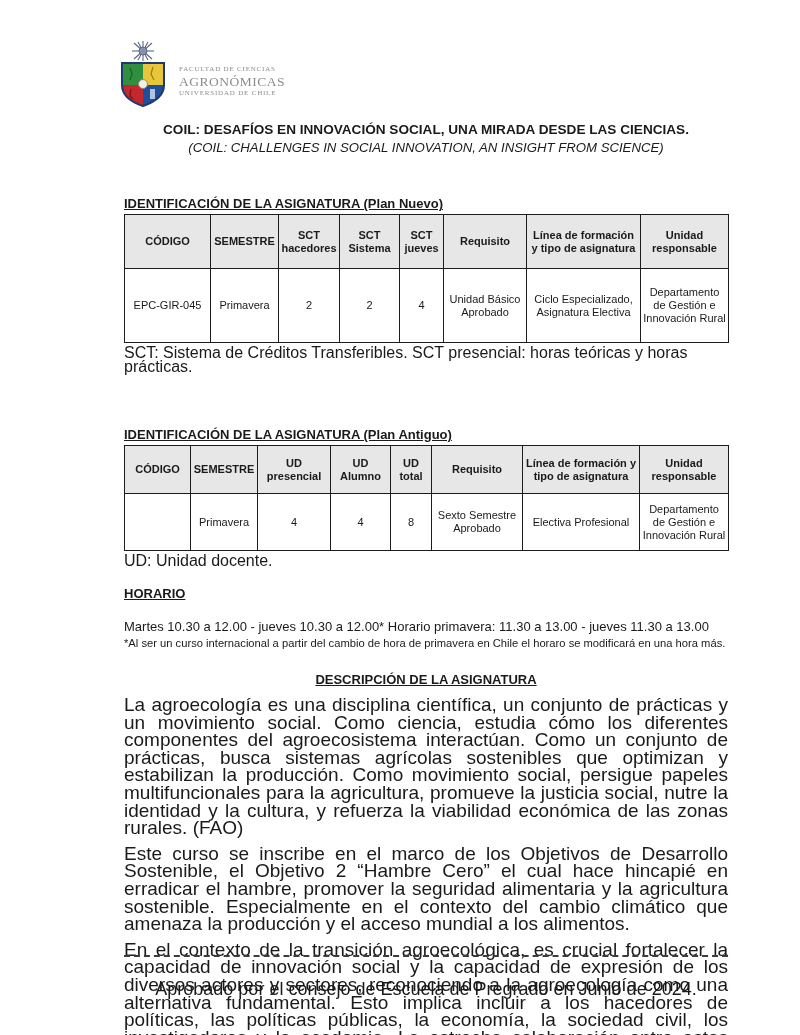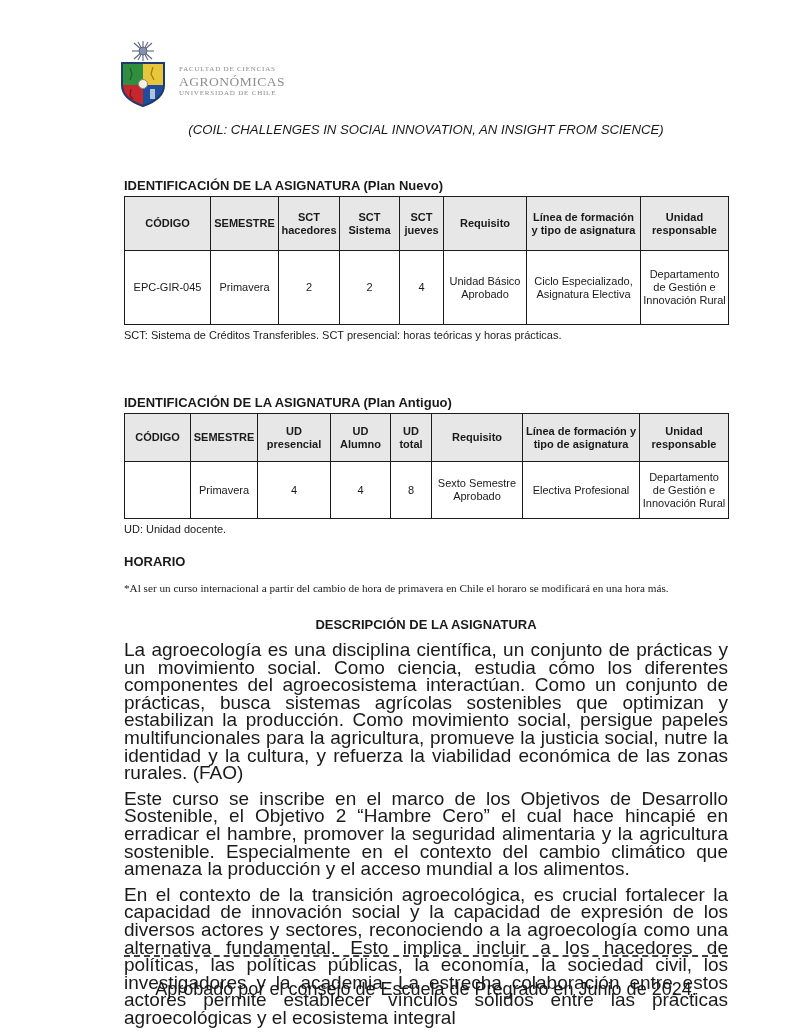--- a/index.html
+++ b/index.html
@@ -20,39 +20,39 @@
   .logo-line2 { font-size: 13.5px; letter-spacing: 0.5px; line-height: 15px; }
   .logo-line3 { font-size: 7px; letter-spacing: 0.8px; line-height: 9px; }
 
   
   .content { position: absolute; left: 124px; top: 0; width: 604px; }
 
   .title-block { margin-top: 121px; text-align: center; }
   .doc-title { font-size: 13.6px; font-weight: bold; line-height: 18px; }
   .doc-subtitle { font-size: 13.2px; font-style: italic; line-height: 18px; }
 
-  .section-heading { font-size: 13px; font-weight: bold; line-height: 16px; }
+  .section-heading { font-size: 13px; font-weight: bold; line-height: 16px; text-decoration: underline; }
   .h-plan-nuevo { margin-top: 39px; }
   .h-plan-antiguo { margin-top: 53px; }
 
   table { border-collapse: collapse; table-layout: fixed; width: 604px; margin-top: 2px; }
   table, th, td { border: 1.6px solid #1c1c1c; }
   th {
     background: #e7e7e7; font-weight: bold; font-size: 11px; line-height: 13px;
     text-align: center; vertical-align: middle; padding: 2px 2px;
   }
   td { font-size: 11px; line-height: 13px; text-align: center; vertical-align: middle; padding: 2px 2px; }
   .t1 .hrow { height: 54px; } .t1 .brow { height: 74px; }
   .t2 .hrow { height: 48px; } .t2 .brow { height: 57px; }
 
-  .table-note { font-size: 11px; line-height: 14px; margin-top: 3px; }
+  .table-note { font-size: 16px; line-height: 14px; margin-top: 3px; }
 
   .h-horario { margin-top: 18px; }
   .schedule-line { margin-top: 16px; font-size: 13px; line-height: 17px; white-space: nowrap; }
-  .schedule-note { font-size: 11.2px; line-height: 14px; margin-top: 11px; font-family: Liberation Serif, serif; }
+  .schedule-note { font-size: 11.2px; line-height: 14px; margin-top: 1px; }
 
   .h-descripcion { margin-top: 22px; text-align: center; }
   .paragraph { margin-top: 8px; font-size: 19px; line-height: 17.6px; text-align: justify; }
 
   
   .footer { position: absolute; left: 124px; top: 955px; width: 604px; }
   .footer-rule { border-top: 2px dashed #3c3c3c; height: 0; }
   .footer-text { margin-top: 24px; text-align: center; font-size: 18px; line-height: 16px; }
 </style>
 </head>
@@ -92,20 +92,21 @@
     <div class="logo-text">
       <div class="logo-line1">FACULTAD DE CIENCIAS</div>
       <div class="logo-line2">AGRONÓMICAS</div>
       <div class="logo-line3">UNIVERSIDAD DE CHILE</div>
     </div>
   </div>
 
   <div class="content">
 
     <div class="title-block">
+      <div class="doc-title">COIL: DESAFÍOS EN INNOVACIÓN SOCIAL, UNA MIRADA DESDE LAS CIENCIAS.</div>
       <div class="doc-subtitle">(COIL: CHALLENGES IN SOCIAL INNOVATION, AN INSIGHT FROM SCIENCE)</div>
     </div>
 
     <div class="section-heading h-plan-nuevo">IDENTIFICACIÓN DE LA ASIGNATURA (Plan Nuevo)</div>
     <table class="t1">
       <colgroup>
         <col style="width:86px">
           <col style="width:68px">
           <col style="width:61px">
           <col style="width:60px">
@@ -170,20 +171,21 @@
         <td>8</td>
         <td>Sexto Semestre Aprobado</td>
         <td>Electiva Profesional</td>
         <td>Departamento de Gestión e Innovación Rural</td>
       </tr>
     </tbody>
       </table>
     <div class="table-note">UD: Unidad docente.</div>
 
     <div class="section-heading h-horario">HORARIO</div>
+    <div class="schedule-line">Martes 10.30 a 12.00 - jueves 10.30 a 12.00* Horario primavera: 11.30 a 13.00 - jueves 11.30 a 13.00</div>
     <div class="schedule-note">*Al ser un curso internacional a partir del cambio de hora de primavera en Chile el horaro se modificará en una hora más.</div>
 
     <div class="section-heading h-descripcion">DESCRIPCIÓN DE LA ASIGNATURA</div>
     <p class="paragraph">La agroecología es una disciplina científica, un conjunto de prácticas y un movimiento social. Como ciencia, estudia cómo los diferentes componentes del agroecosistema interactúan. Como un conjunto de prácticas, busca sistemas agrícolas sostenibles que optimizan y estabilizan la producción. Como movimiento social, persigue papeles multifuncionales para la agricultura, promueve la justicia social, nutre la identidad y la cultura, y refuerza la viabilidad económica de las zonas rurales. (FAO)</p>
     <p class="paragraph">Este curso se inscribe en el marco de los Objetivos de Desarrollo Sostenible, el Objetivo 2 “Hambre Cero” el cual hace hincapié en erradicar el hambre, promover la seguridad alimentaria y la agricultura sostenible. Especialmente en el contexto del cambio climático que amenaza la producción y el acceso mundial a los alimentos.</p>
     <p class="paragraph">En el contexto de la transición agroecológica, es crucial fortalecer la capacidad de innovación social y la capacidad de expresión de los diversos actores y sectores, reconociendo a la agroecología como una alternativa fundamental. Esto implica incluir a los hacedores de políticas, las políticas públicas, la economía, la sociedad civil, los investigadores y la academia. La estrecha colaboración entre estos actores permite establecer vínculos sólidos entre las prácticas agroecológicas y el ecosistema integral</p>
 
   </div>
 
   <div class="footer">

